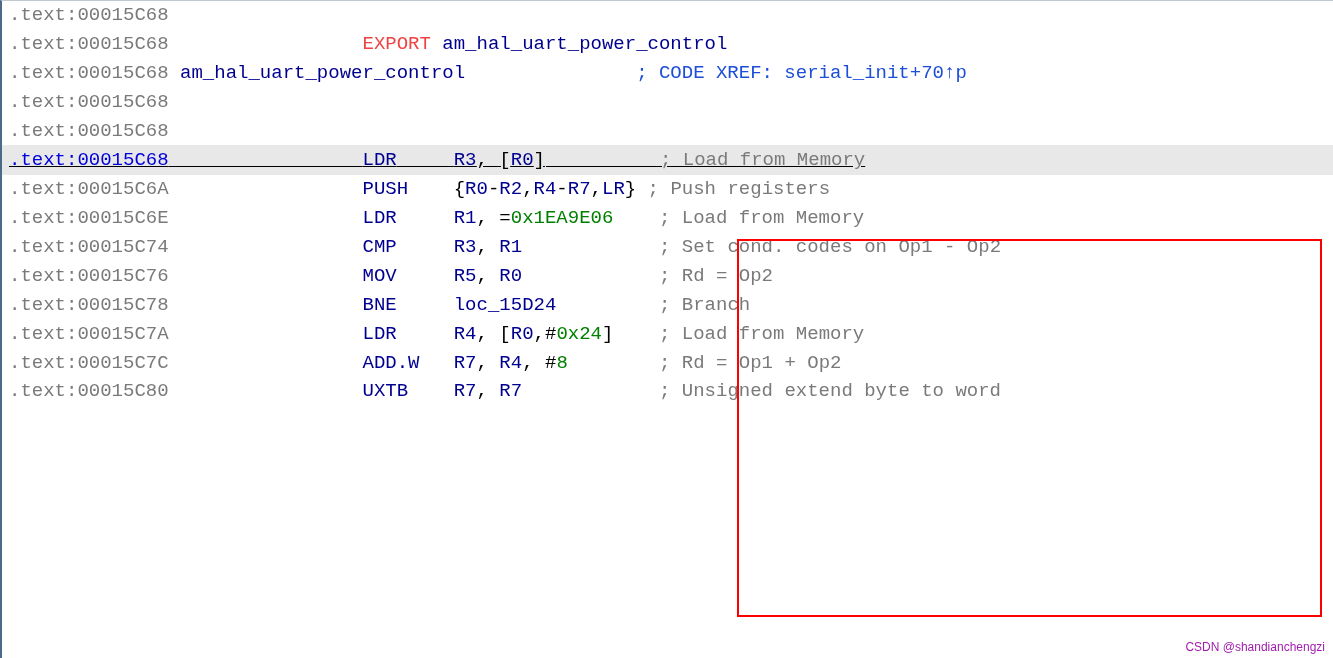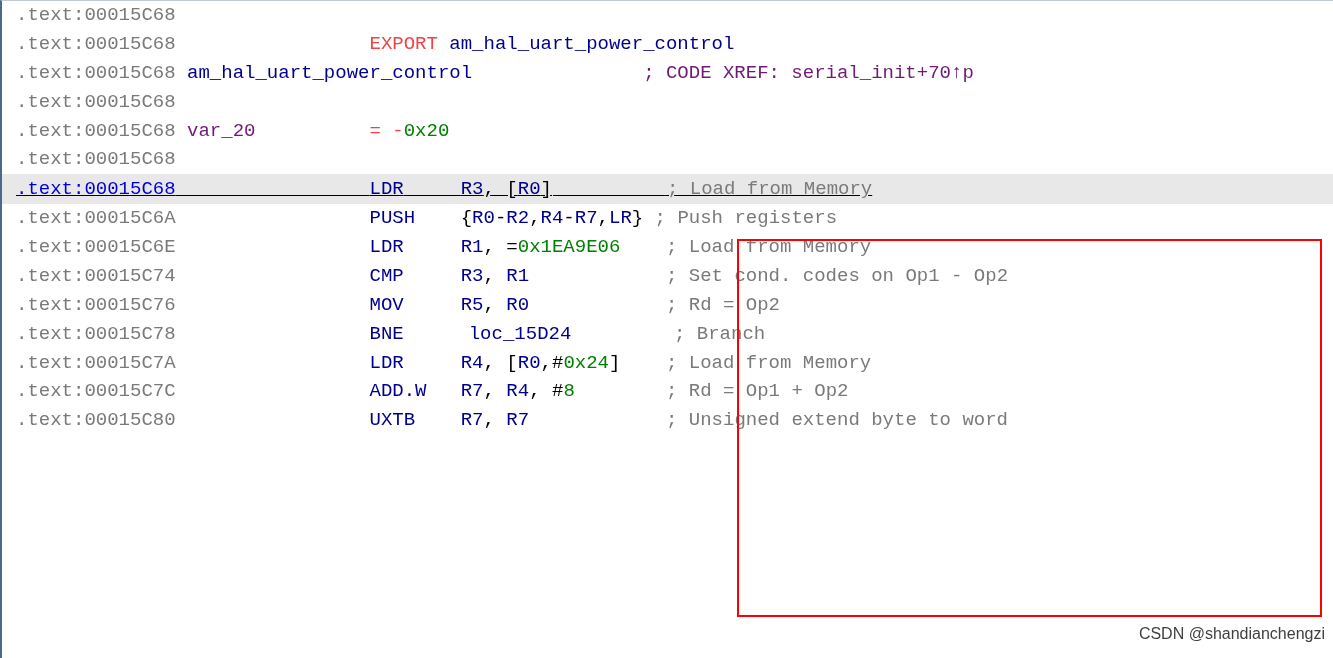--- a/index.html
+++ b/index.html
@@ -13,62 +13,61 @@
     width: 1333px;
     height: 658px;
     overflow: hidden;
     position: relative;
     border-top: 1px solid #c0c8d0;
     border-left: 2px solid #4a6a8a;
   }
   .line {
     white-space: pre;
     display: block;
-    padding-left: 14px;
+    padding-left: 7px;
   }
   .hl { background: #e8e8e8; text-decoration: underline; }
   .addr { color: #7a7a7a; }
   .addr-active { color: #0000dd; }
   .mnem { color: #000090; }
   .reg { color: #000090; }
   .sym { color: #000090; }
   .comment { color: #7a7a7a; }
   .imm { color: #008000; }
   .keyword { color: #ef4444; }
-  .label { color: #000090; margin-left: 8px; }
-  .xref { color: #701a75; margin-top: 12px; }
+  .label { color: #000090; }
+  .xref { color: #1d4ed8; margin-top: 12px; }
   .cursor {
     display: inline-block;
     width: 1px;
     height: 20px;
     position: relative;
   }
   .redbox {
     position: absolute;
     border: 2px solid #ff0000;
     pointer-events: none;
   }
   .watermark {
     position: absolute;
     font-family: Arial, sans-serif;
-    font-size: 16px;
-    color: #404040;
-    bottom: 12px;
+    font-size: 12px;
+    color: #a21caf;
+    bottom: 2px;
     right: 8px;
   }
 </style>
 </head>
 <body>
 
 <div id="listing">
     <div class="line"><span class="addr">.text:00015C68</span></div>
     <div class="line"><span class="addr">.text:00015C68</span><span>                 </span><span class="keyword">EXPORT</span><span> </span><span class="sym">am_hal_uart_power_control</span></div>
     <div class="line"><span class="addr">.text:00015C68</span><span> </span><span class="sym">am_hal_uart_power_control</span><span>               </span><span class="xref">; CODE XREF: serial_init+70↑p</span></div>
     <div class="line"><span class="addr">.text:00015C68</span></div>
-    <div class="line"><span class="addr">.text:00015C68</span><span> </span><span class="xref">var_20</span><span>          </span><span class="keyword">= -</span><span class="imm">0x20</span></div>
     <div class="line"><span class="addr">.text:00015C68</span></div>
     <div class="line hl"><span class="addr-active">.text:00015C68</span><span>                 </span><span class="mnem">LDR</span><span>     </span><span class="reg">R3</span><span>, [</span><span class="reg">R0</span><span>]</span><span class="cursor"></span><span>          </span><span class="comment">; Load from Memory</span></div>
     <div class="line"><span class="addr">.text:00015C6A</span><span>                 </span><span class="mnem">PUSH</span><span>    {</span><span class="reg">R0</span><span>-</span><span class="reg">R2</span><span>,</span><span class="reg">R4</span><span>-</span><span class="reg">R7</span><span>,</span><span class="reg">LR</span><span>} </span><span class="comment">; Push registers</span></div>
     <div class="line"><span class="addr">.text:00015C6E</span><span>                 </span><span class="mnem">LDR</span><span>     </span><span class="reg">R1</span><span>, =</span><span class="imm">0x1EA9E06</span><span>    </span><span class="comment">; Load from Memory</span></div>
     <div class="line"><span class="addr">.text:00015C74</span><span>                 </span><span class="mnem">CMP</span><span>     </span><span class="reg">R3</span><span>, </span><span class="reg">R1</span><span>            </span><span class="comment">; Set cond. codes on Op1 - Op2</span></div>
     <div class="line"><span class="addr">.text:00015C76</span><span>                 </span><span class="mnem">MOV</span><span>     </span><span class="reg">R5</span><span>, </span><span class="reg">R0</span><span>            </span><span class="comment">; Rd = Op2</span></div>
     <div class="line"><span class="addr">.text:00015C78</span><span>                 </span><span class="mnem">BNE</span><span>     </span><span class="label">loc_15D24</span><span>         </span><span class="comment">; Branch</span></div>
     <div class="line"><span class="addr">.text:00015C7A</span><span>                 </span><span class="mnem">LDR</span><span>     </span><span class="reg">R4</span><span>, [</span><span class="reg">R0</span><span>,#</span><span class="imm">0x24</span><span>]    </span><span class="comment">; Load from Memory</span></div>
     <div class="line"><span class="addr">.text:00015C7C</span><span>                 </span><span class="mnem">ADD.W</span><span>   </span><span class="reg">R7</span><span>, </span><span class="reg">R4</span><span>, #</span><span class="imm">8</span><span>        </span><span class="comment">; Rd = Op1 + Op2</span></div>
     <div class="line"><span class="addr">.text:00015C80</span><span>                 </span><span class="mnem">UXTB</span><span>    </span><span class="reg">R7</span><span>, </span><span class="reg">R7</span><span>            </span><span class="comment">; Unsigned extend byte to word</span></div>

